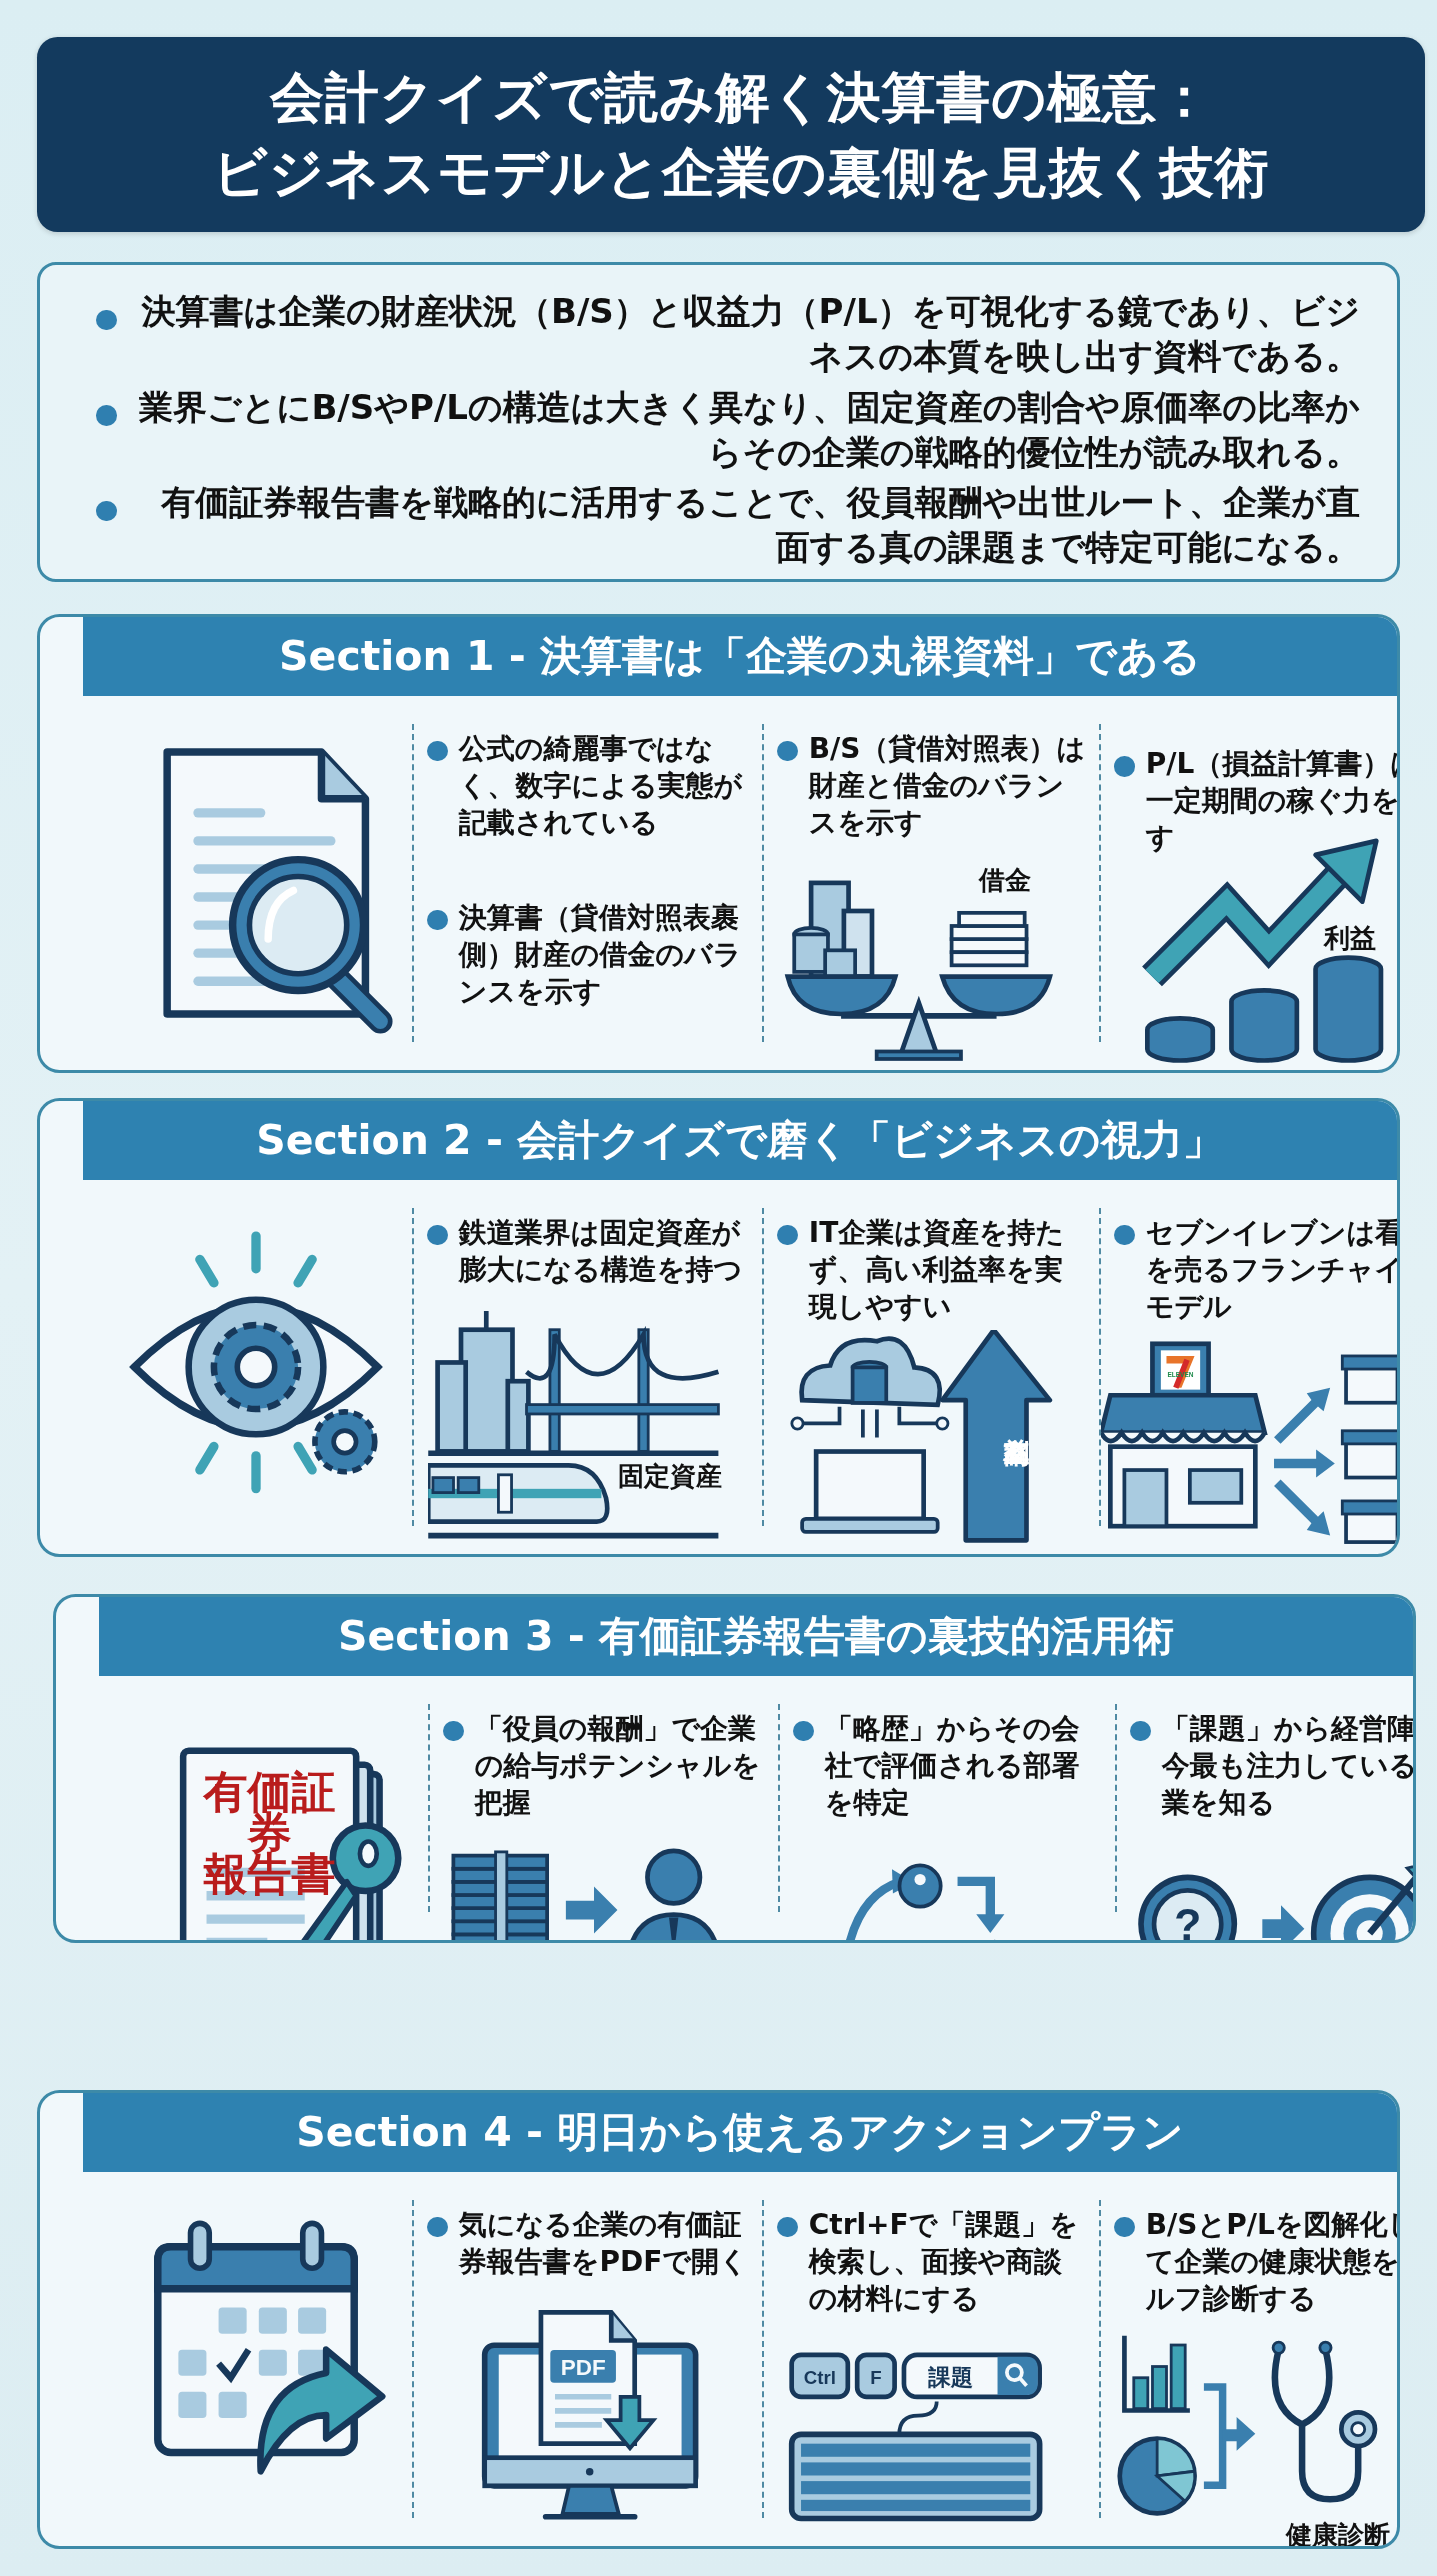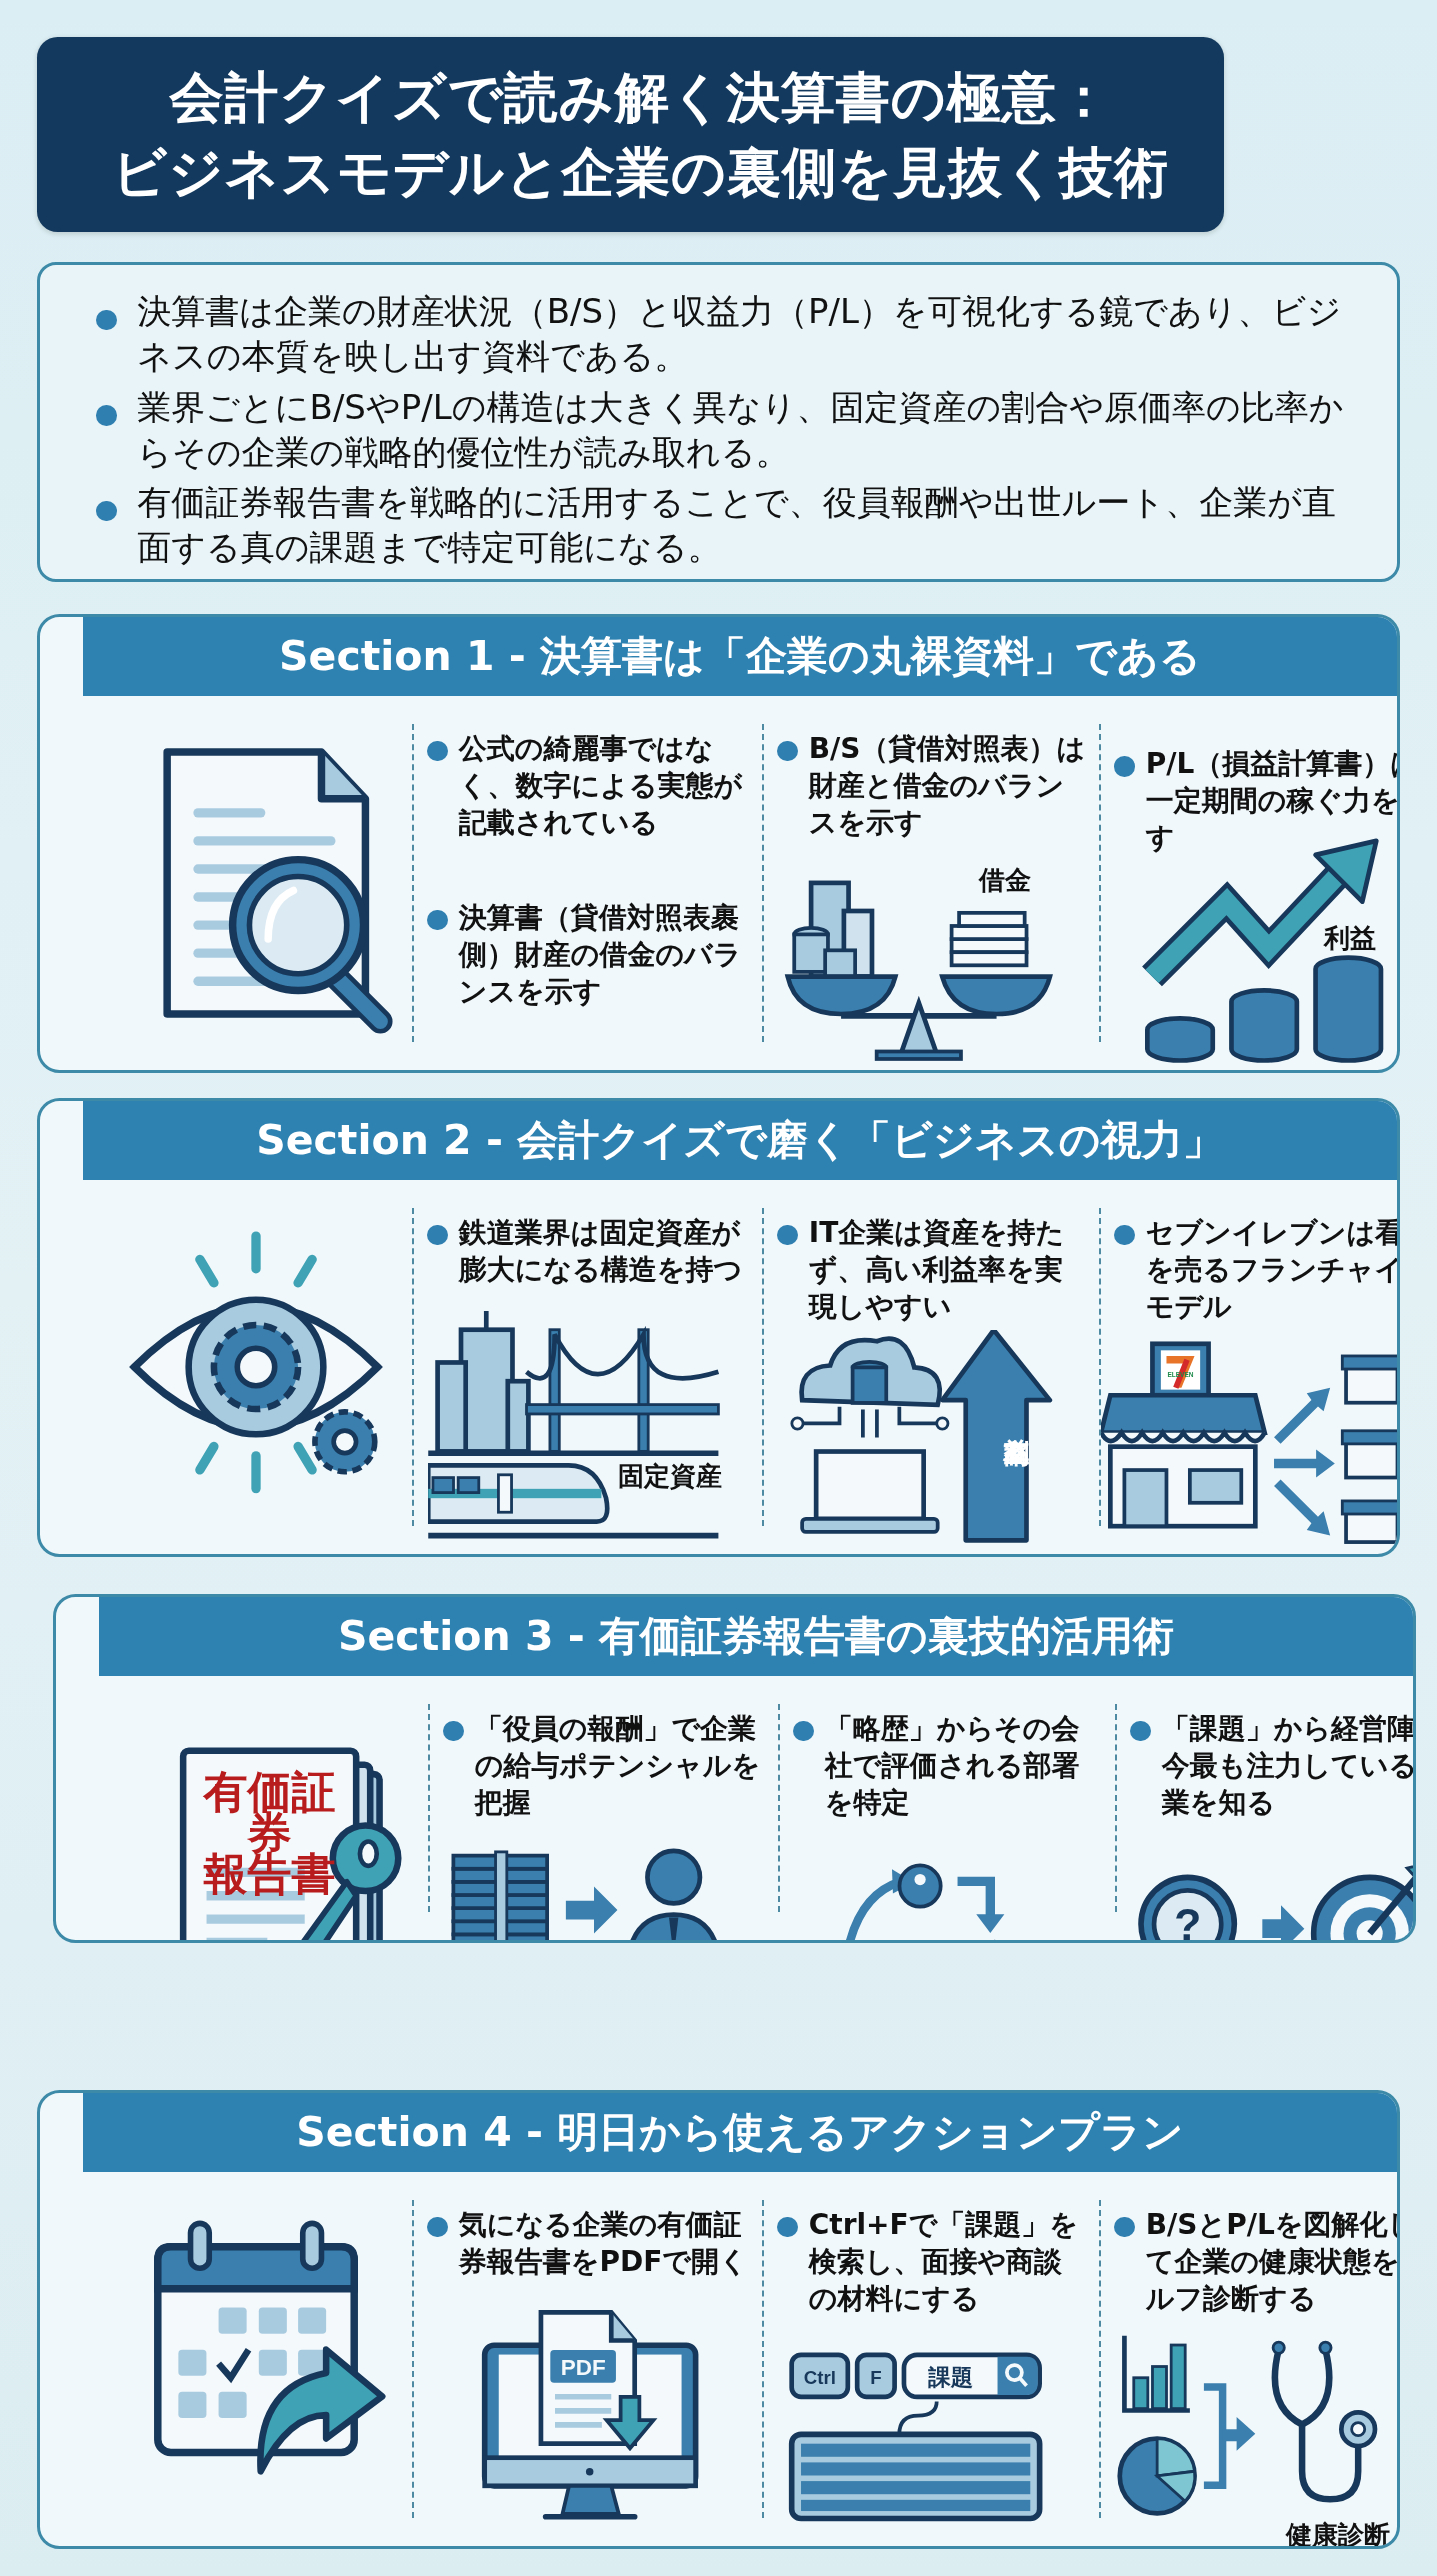--- a/index.html
+++ b/index.html
@@ -5,41 +5,41 @@
   * { box-sizing: border-box; margin: 0; padding: 0; }
   html, body { width: 1438px; height: 2576px; }
   body {
     background: linear-gradient(180deg, #dbeef3 0%, #e3f1f5 50%, #dcedf2 100%);
     font-family: "DejaVu Sans", "Liberation Sans", sans-serif;
     color: #111;
     position: relative;
     overflow: hidden;
   }
   .title-box {
-    position: absolute; left: 37px; top: 37px; width: 1187px; height: 195px;
+    position: absolute; left: 37px; top: 37px; width: 1388px; height: 195px;
     background: #133a5e; border-radius: 20.6px;
     display: flex; flex-direction: column; align-items: center; justify-content: center;
     box-shadow: 0 1.9px 5.6px rgba(0,0,0,0.15);
     padding-left: 20px;
   }
   .title-line {
     color: #fff; font-weight: bold; font-size: 54px; line-height: 75px; letter-spacing: 0.9px;
     white-space: nowrap;
   }
   .intro-box {
     position: absolute; left: 37px; top: 262px; width: 1363px; height: 320px;
     background: #e9f4f8; border: 3.7px solid #3d8aa8; border-radius: 19px;
     padding: 24px 37px 0 56px;
   }
   .intro-item { display: flex; align-items: flex-start; margin-bottom: 5.6px; }
   .intro-dot {
     width: 20.6px; height: 20.6px; border-radius: 50%; background: #2f7fb0;
     flex: 0 0 20.6px; margin-top: 20.6px; margin-right: 20.6px;
   }
-  .intro-text { font-size: 34px; font-weight: normal; line-height: 45px; color: #111; }
+  .intro-text { font-size: 34px; font-weight: bold; line-height: 45px; color: #111; text-align: right; }
   .section {
     position: absolute; left: 37px; width: 1363px;
     background: #f1f8fb; border: 3.7px solid #3d8aa8; border-radius: 22.5px; overflow: hidden; padding-left: 43px;
   }
   .section-header {
     height: 79px; background: #2e82b1;
     display: flex; align-items: center; justify-content: center;
     color: #fff; font-weight: bold; font-size: 41px; white-space: nowrap;
   }
   .section-body { position: relative; height: calc(100% - 79px); }

